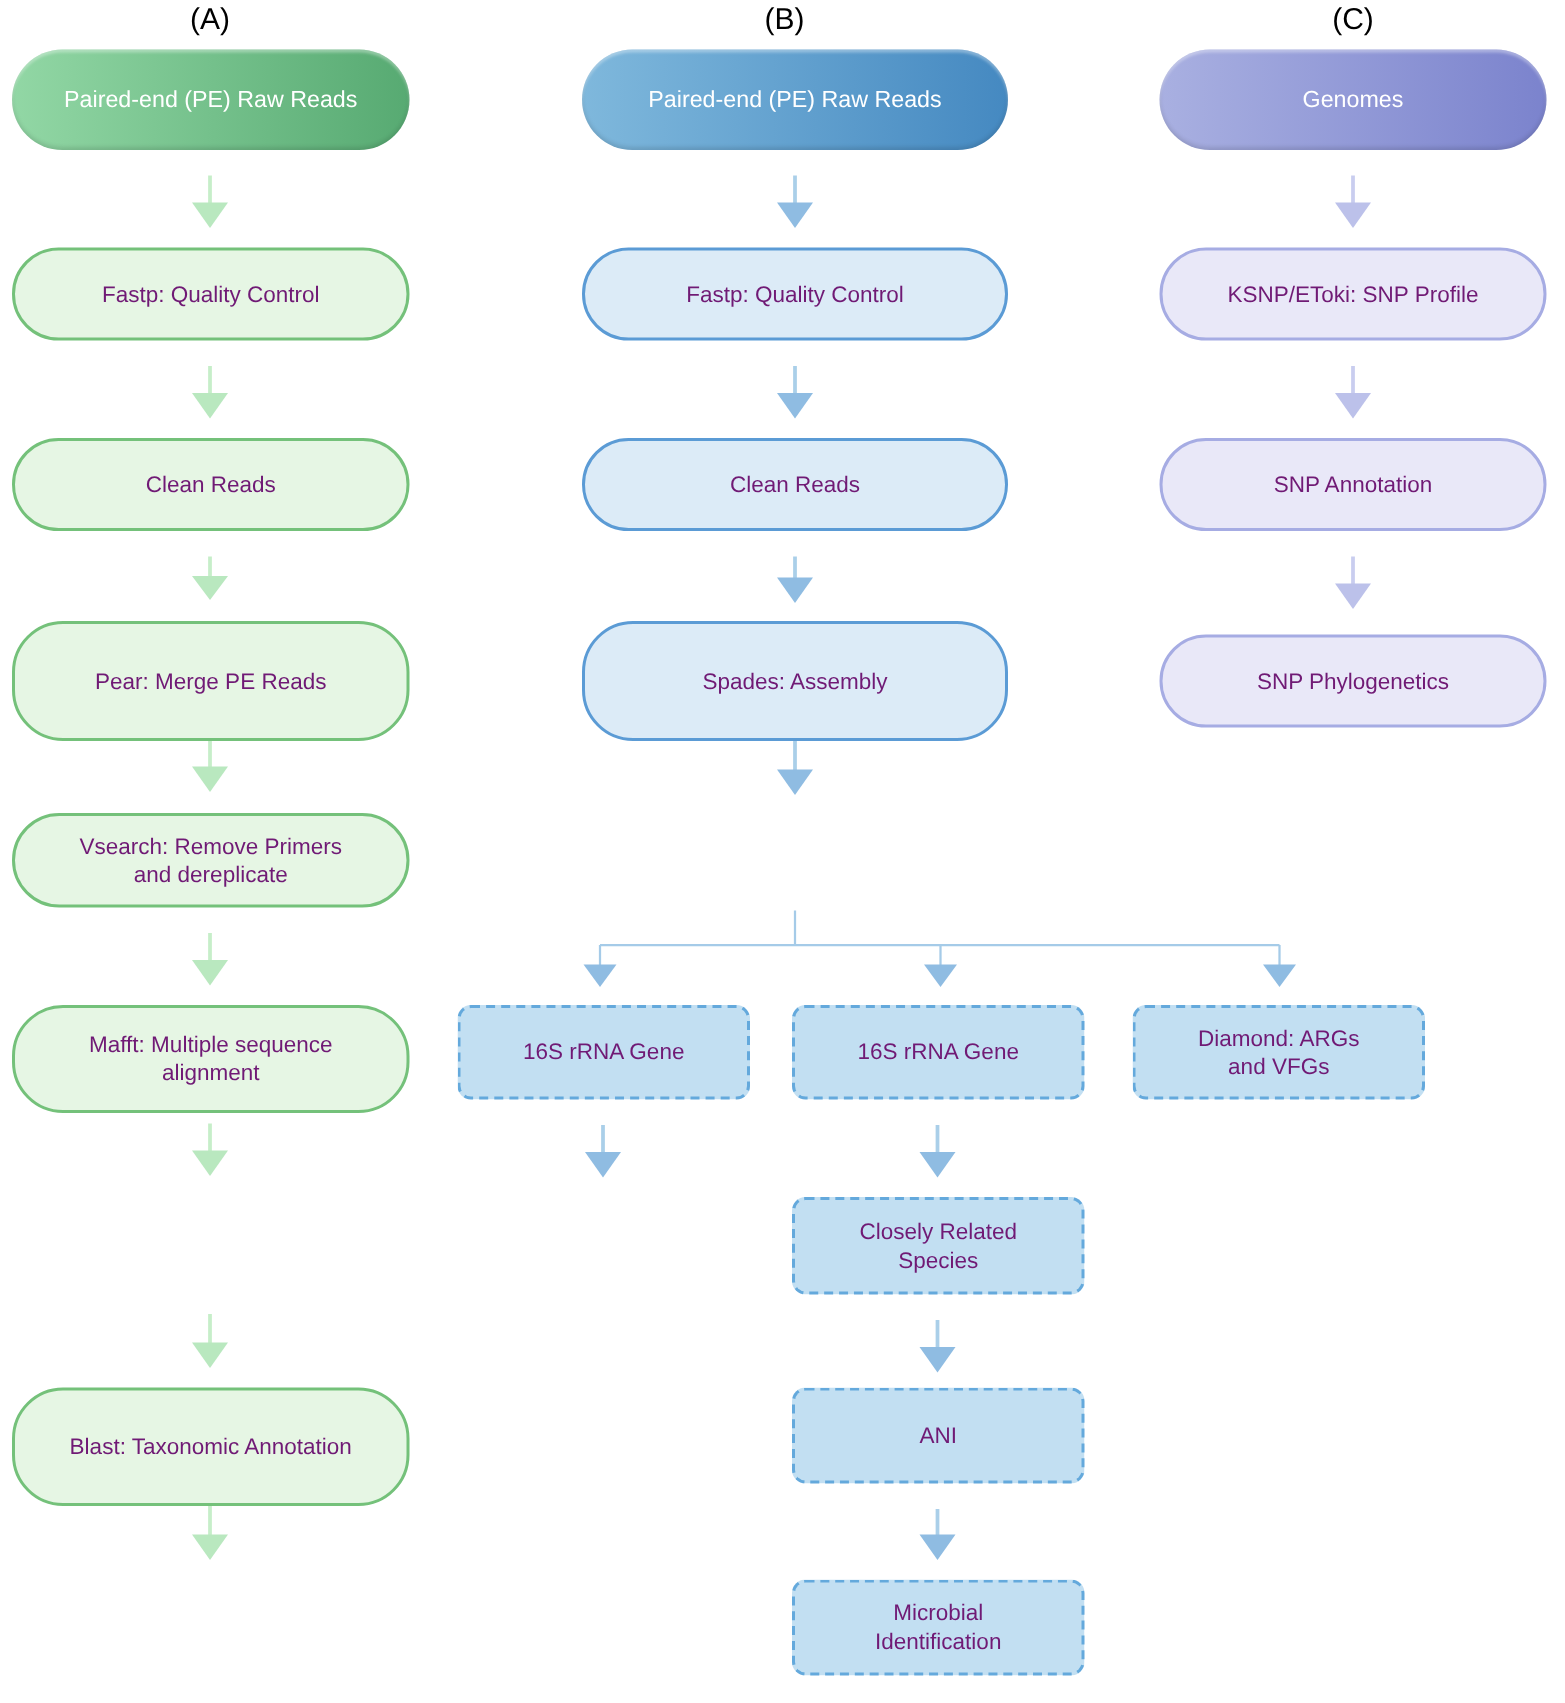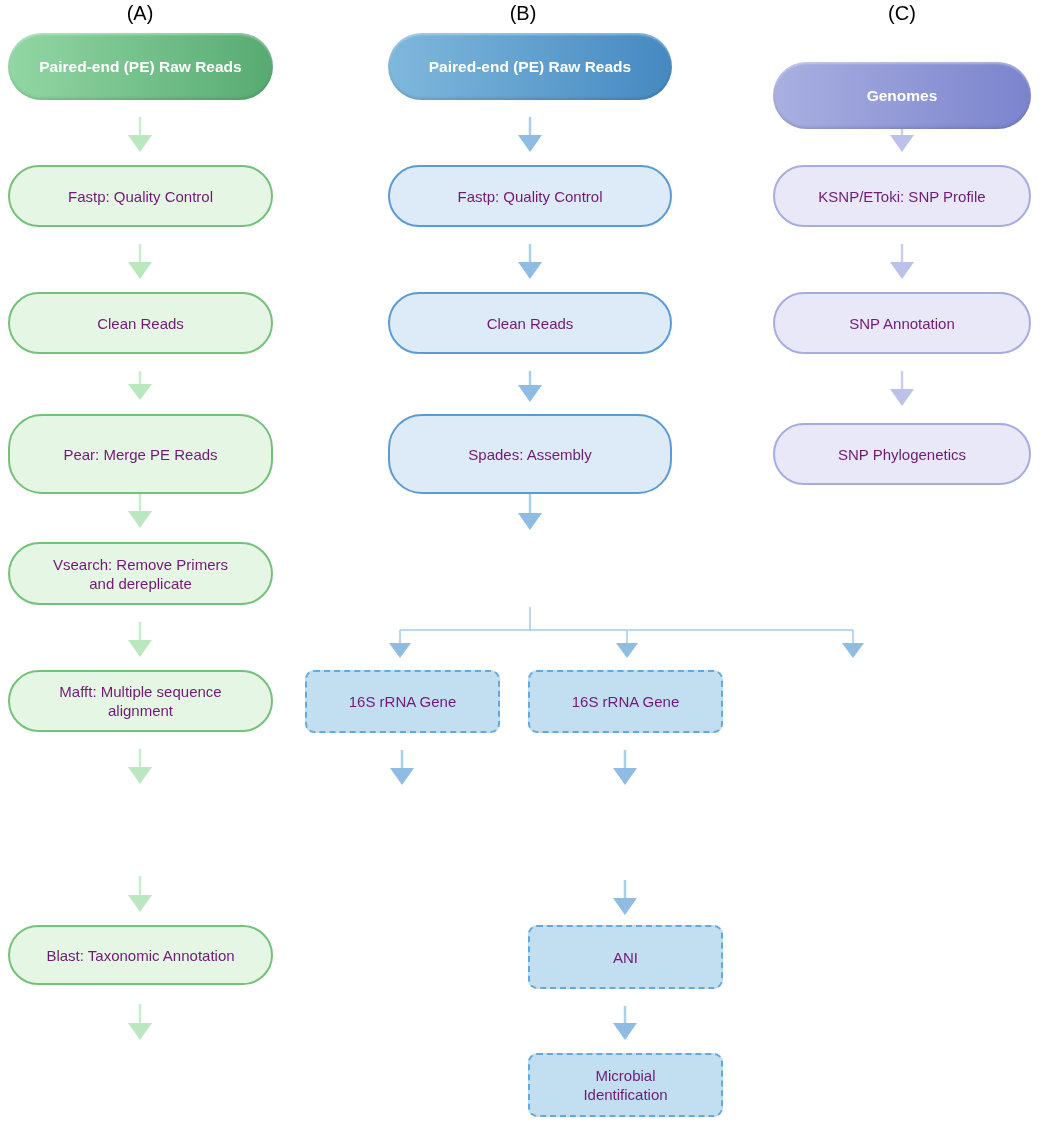--- a/index.html
+++ b/index.html
@@ -7,44 +7,44 @@
           font-family:"Liberation Sans",sans-serif;overflow:hidden;}
   .connectors{position:absolute;left:0;top:0;z-index:1;}
 
   .col-label{position:absolute;top:2px;width:100px;text-align:center;
              font-size:20px;color:#000;z-index:3;}
   .lbl-a{left:90px}.lbl-b{left:473px}.lbl-c{left:852px}
 
   .node{position:absolute;z-index:2;display:flex;align-items:center;justify-content:center;
         text-align:center;color:#701a75;font-size:15px;line-height:19px;box-sizing:border-box;}
   .pill{border-radius:34px;}
-  .hdr{border-radius:34px;color:#ffffff;font-weight:bold;font-size:15.5px;
+  .hdr{border-radius:34px;color:#ffffff;font-weight:normal;font-size:15.5px;
        box-shadow:inset 0 -2px 3px rgba(0,0,0,0.12), inset 0 2px 2px rgba(255,255,255,0.35);}
 
   .col-a{left:8px;width:265px}
   .col-b{left:388px;width:284px}
   .col-c{left:773px;width:258px}
 
   .r-hdr{top:33px;height:67px}
   .r0{top:165px;height:62px}
   .r1{top:292px;height:62px}
   .r2{top:414px;height:80px}
   .r3{top:542px;height:63px}
-  .r4{top:670px;height:62px}
+  .r4{top:670px;height:72px}
   .r5{top:797px;height:62px}
-  .r6{top:925px;height:60px}
+  .r6{top:925px;height:79px}
   .r7{top:1053px;height:62px}
   .r2c{top:423px;height:62px}
 
   .theme-a{background:var(--green-fill);border:2px solid var(--green-border);}
   .theme-b{background:var(--blue-fill);border:2px solid var(--blue-border);}
   .theme-c{background:var(--purple-fill);border:2px solid var(--purple-border);}
   .hdr-a{background:linear-gradient(90deg,var(--green-grad-left),var(--green-grad-right));}
   .hdr-b{background:linear-gradient(90deg,var(--blue-grad-left),var(--blue-grad-right));}
-  .hdr-c{background:linear-gradient(90deg,var(--purple-grad-left),var(--purple-grad-right));margin-top:29px;}
+  .hdr-c{background:linear-gradient(90deg,var(--purple-grad-left),var(--purple-grad-right));}
 
   .dashed{background:var(--blue-dash-fill);border:2px dashed var(--blue-dash-border);
           border-radius:9px;}
   .d-left{left:305px;width:195px}
   .d-mid{left:528px;width:195px}
   .d-right{left:755px;width:195px}
   .dr0{top:670px;height:63px}
   .dr1{top:798px;height:65px}
   .dr2{top:925px;height:64px}
   .dr3{top:1053px;height:64px}
@@ -192,20 +192,26 @@
   <div class="node pill theme-b col-b r2">
       <span class="t">Spades: Assembly</span>
     </div>
 
   <div class="node dashed d-left dr0">
       <span class="t">16S rRNA Gene</span>
     </div>
   <div class="node dashed d-mid dr0">
       <span class="t">16S rRNA Gene</span>
     </div>
+  <div class="node dashed d-right dr0">
+      <span class="t mw120">Diamond: ARGs and VFGs</span>
+    </div>
+  <div class="node dashed d-mid dr1">
+      <span class="t mw120">Closely Related Species</span>
+    </div>
   <div class="node dashed d-mid dr2">
       <span class="t">ANI</span>
     </div>
   <div class="node dashed d-mid dr3">
       <span class="t mw120">Microbial Identification</span>
     </div>
 
   <div class="node hdr hdr-c col-c r-hdr">
       <span class="t">Genomes</span>
     </div>

